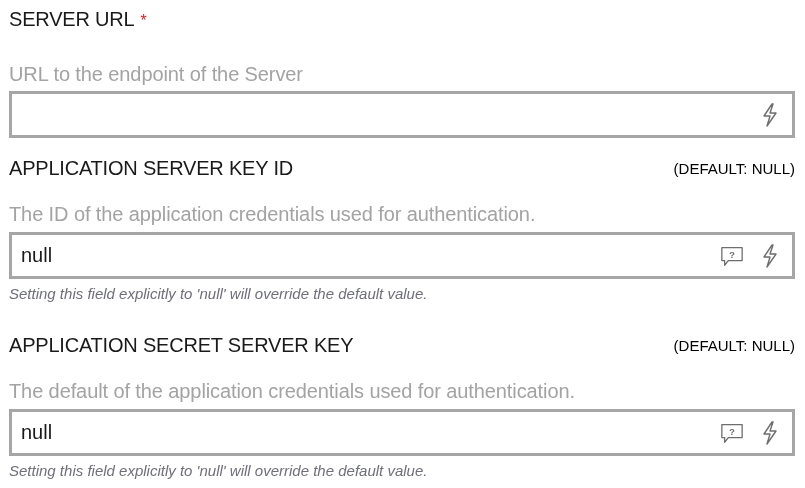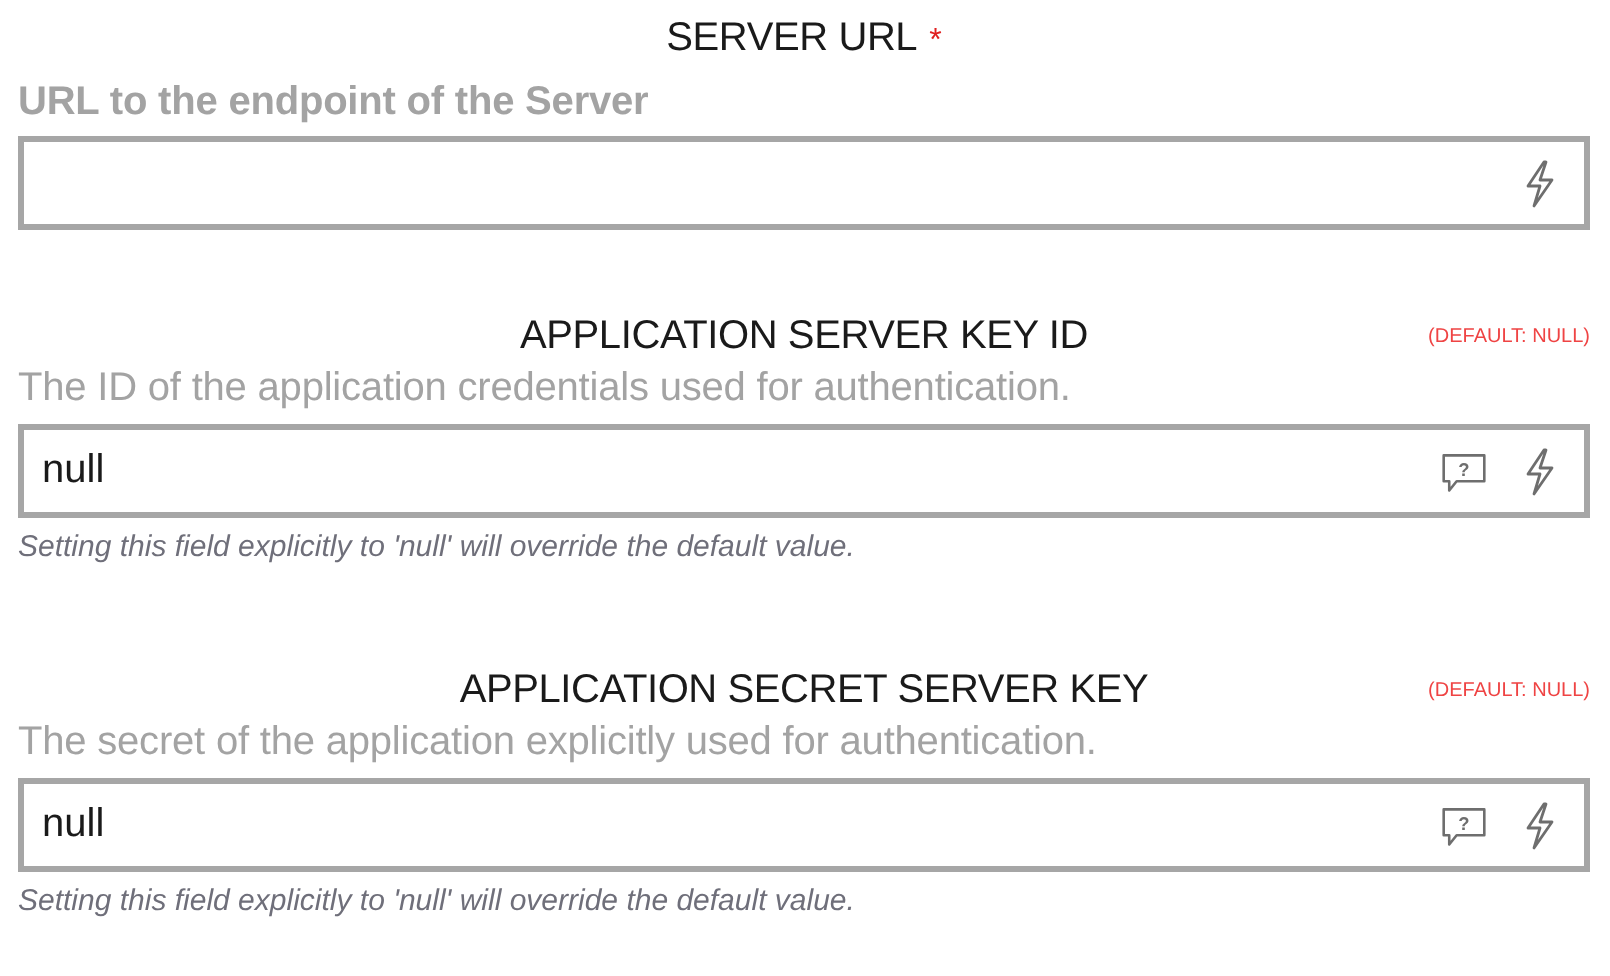--- a/index.html
+++ b/index.html
@@ -1,39 +1,39 @@
 <!DOCTYPE html>
 <html><head>
   <meta charset="utf-8">
   <style>
     html, body { margin: 0; padding: 0; background: #ffffff; }
     body { width: 805px; height: 488px; position: relative; overflow: hidden;
            font-family: "Liberation Sans", "DejaVu Sans", sans-serif; }
     .field { position: absolute; left: 9px; width: 786px; }
-    .label-row { position: relative; height: 26px; text-align: center; }
+    .label-row { position: relative; height: 26px; }
     .label { font-size: 20px; color: #1a1a1a; letter-spacing: -0.2px; line-height: 26px; white-space: nowrap; }
     .required { color: #e02020; margin-left: 6px; }
-    .default { position: absolute; right: 0; top: 4px; font-size: 10px; color: #ef4444; line-height: 20px; }
-    .desc { font-size: 20px; color: #a3a3a3; line-height: 26px; margin-top: 0; white-space: nowrap; letter-spacing: -0.1px; }
+    .default { position: absolute; right: 0; top: 4px; font-size: 15px; color: #000000; line-height: 20px; }
+    .desc { font-size: 20px; color: #a3a3a3; line-height: 26px; margin-top: 20px; white-space: nowrap; letter-spacing: -0.1px; }
     .input-box { position: relative; margin-top: 5px; height: 41px; border: 3px solid #a6a6a6; background: #fff; }
     .input-box input { position: absolute; left: 0; top: 0; width: 690px; height: 41px; border: none; outline: none;
            padding: 0 0 16px 9px; font-size: 20px; color: #1a1a1a; background: transparent;
            font-family: "Liberation Sans", "DejaVu Sans", sans-serif; }
     .icons { position: absolute; right: 10px; top: 0; height: 41px; display: flex; align-items: center; gap: 14px; }
     .icon { display: inline-flex; width: 24px; height: 24px; align-items: center; justify-content: center; cursor: pointer; }
     .hint { font-size: 15px; color: #6f6f7a; line-height: 20px; margin-top: 5px; white-space: nowrap; font-style: italic; }
   </style>
 </head>
 <body>
 
 <div class="field" style="top:6px;">
   <div class="label-row">
     <span class="label">SERVER URL</span><span class="required">*</span>
   </div>
-  <div class="desc" style="margin-top:6px;font-weight:bold;">URL to the endpoint of the Server</div>
+  <div class="desc" style="margin-top:29px;">URL to the endpoint of the Server</div>
   <div class="input-box" style="margin-top:4px;">
     <input type="text" value="" style="">
     <div class="icons">
       <span class="icon">
         <svg width="18" height="24" viewBox="0 0 18 24">
             <path d="M11 1 L3 13 L9 13 L6 23 L15 10 L9 10 L12 1 Z" fill="none" stroke="#6e6e6e" stroke-width="1.4" stroke-linejoin="round"></path>
           </svg>
       </span>
     </div>
   </div>
@@ -62,21 +62,21 @@
     </div>
   </div>
   <div class="hint">Setting this field explicitly to 'null' will override the default value.</div>
 </div>
 
 <div class="field" style="top:332px;">
   <div class="label-row">
     <span class="label">APPLICATION SECRET SERVER KEY</span>
     <span class="default">(DEFAULT: NULL)</span>
   </div>
-  <div class="desc">The secret of the application explicitly used for authentication.</div>
+  <div class="desc">The default of the application credentials used for authentication.</div>
   <div class="input-box">
     <input type="text" value="null" style="">
     <div class="icons">
       <span class="icon">
         <svg width="26" height="24" viewBox="0 0 26 24">
             <path d="M2 3 H24 V17 H9 L5 22 V17 H2 Z" fill="none" stroke="#6e6e6e" stroke-width="1.4" stroke-linejoin="round"></path>
             <text x="13" y="14" font-size="10" text-anchor="middle" fill="#6e6e6e" font-family="Liberation Sans, sans-serif" font-weight="bold">?</text>
           </svg>
       </span>
       <span class="icon">

